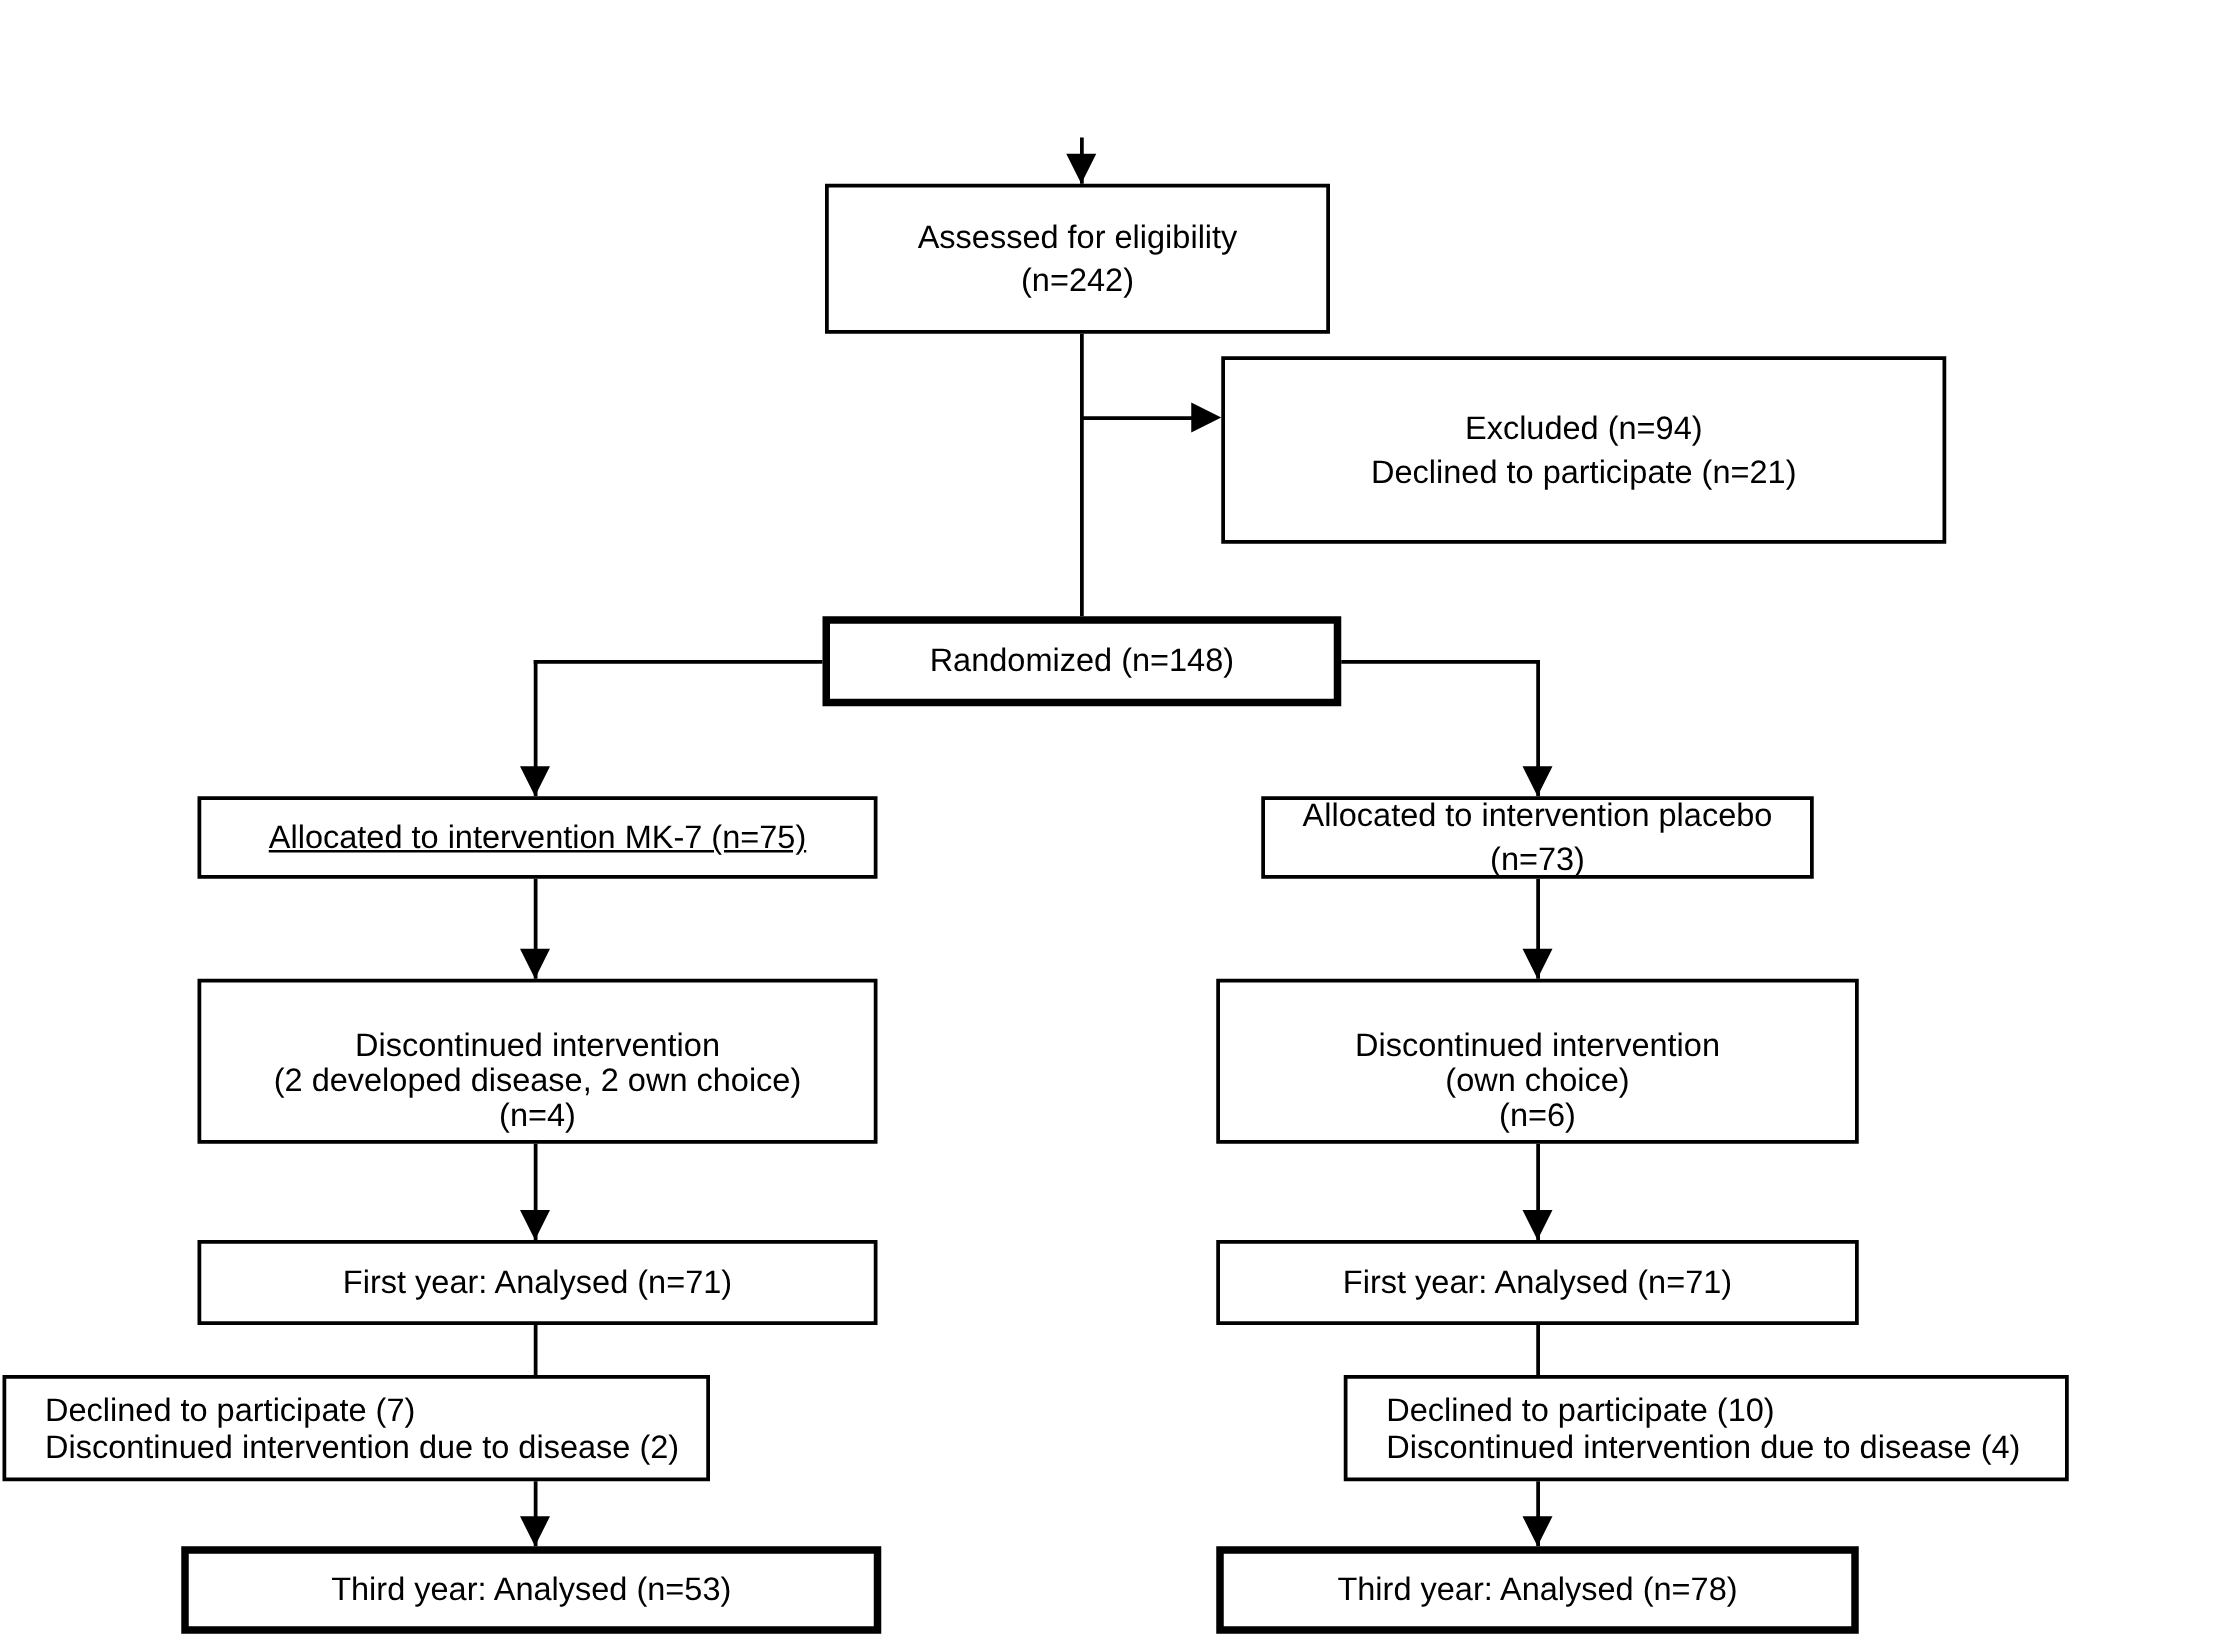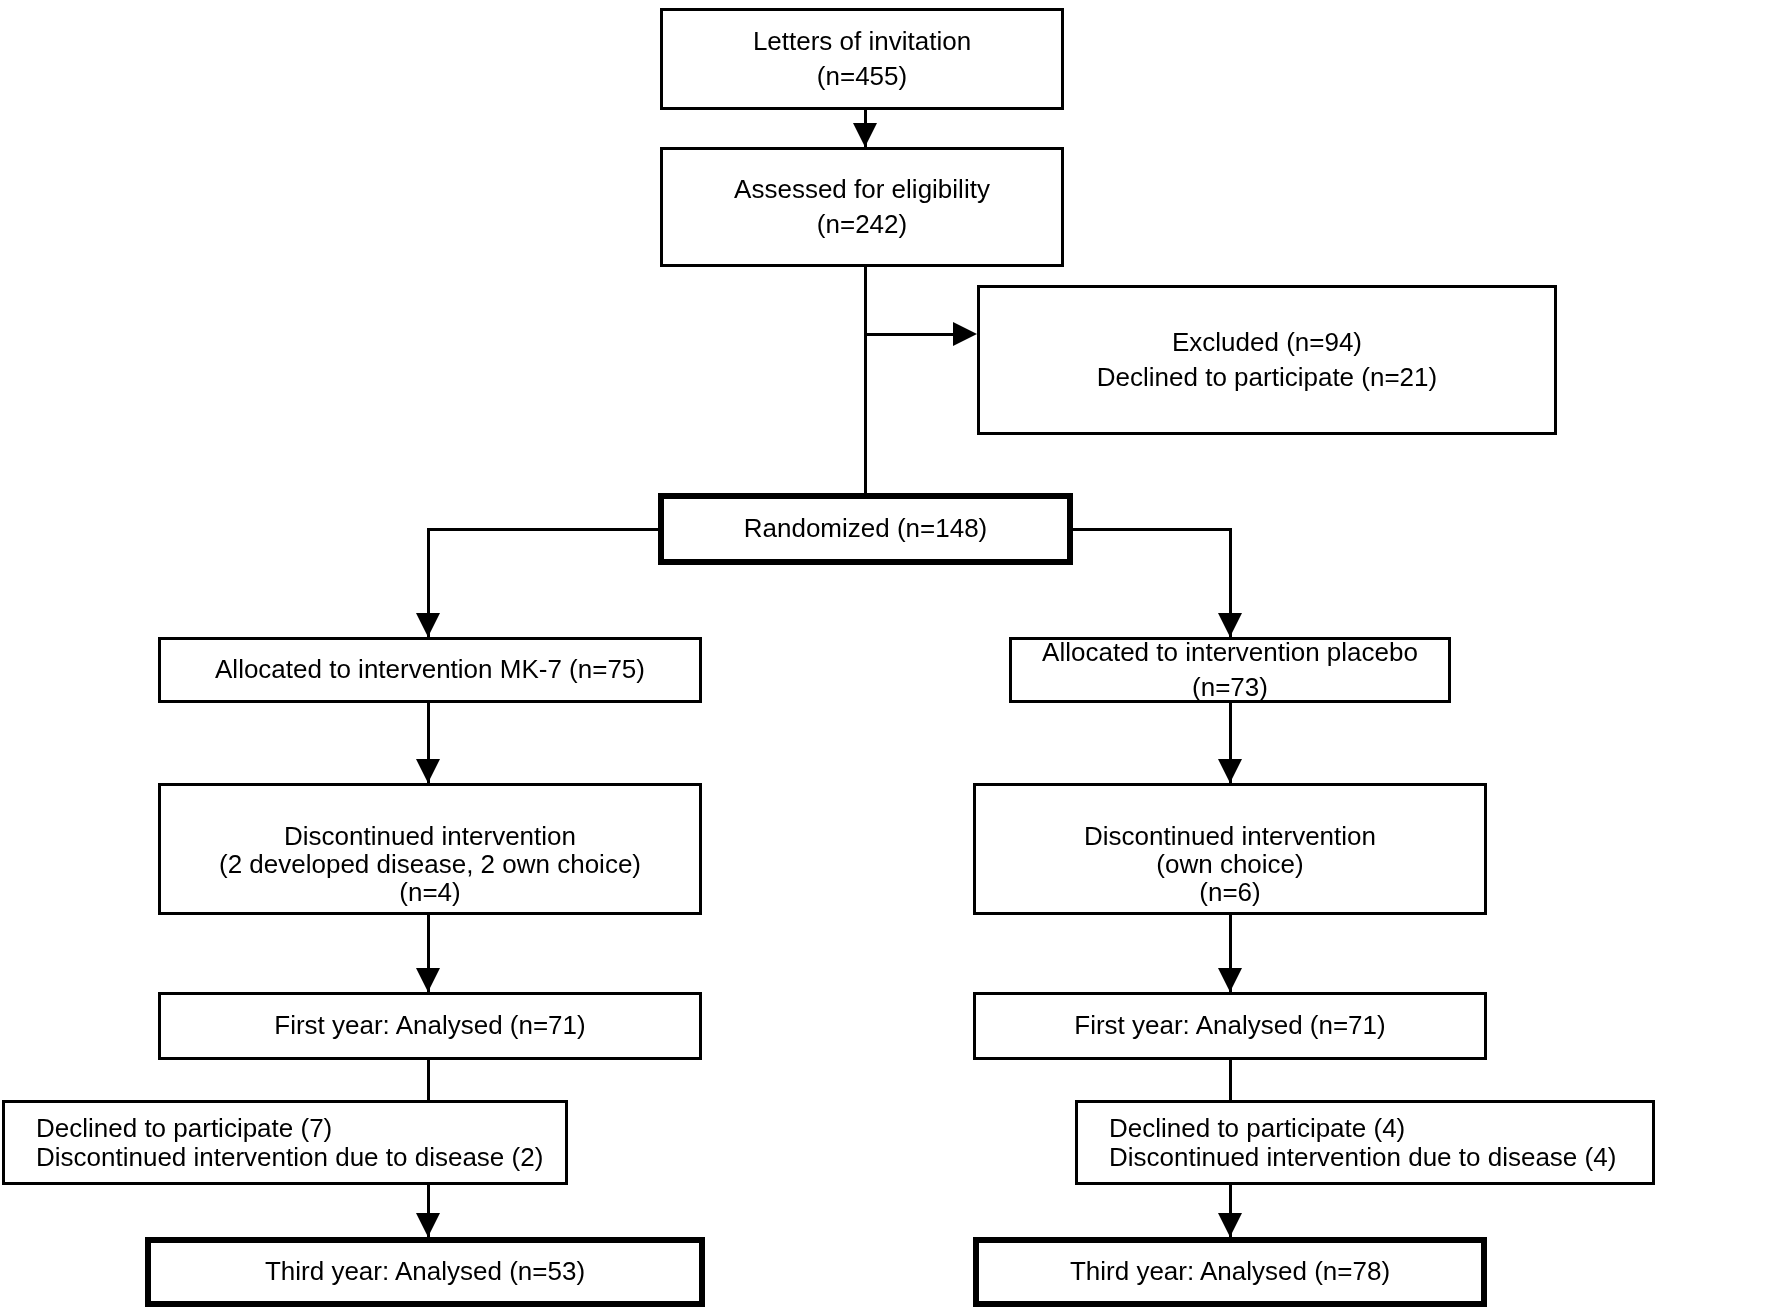--- a/index.html
+++ b/index.html
@@ -38,40 +38,36 @@
     border-top:12px solid transparent;
     border-bottom:12px solid transparent;
     border-left:24px solid #000;
   }
 </style>
 </head>
 <body>
 
 <div id="canvas">
 
-  <div class="box" style="left:660px; top:8px; width:404px; height:102px;">
-    <div>Letters of invitation</div>
-    <div>(n=455)</div>
-  </div>
 
   <div class="box" style="left:660px; top:147px; width:404px; height:120px;">
     <div>Assessed for eligibility</div>
     <div>(n=242)</div>
   </div>
 
   <div class="box" style="left:977px; top:285px; width:580px; height:150px;">
     <div>Excluded (n=94)</div>
     <div>Declined to participate (n=21)</div>
   </div>
 
   <div class="box thick" style="left:658px; top:493px; width:415px; height:72px;">
     <div>Randomized (n=148)</div>
   </div>
 
-  <div class="box" style="left:158px; top:637px; width:544px; height:66px;">
+  <div class="box" style="left:158px; top:637px; width:544px; height:66px;text-decoration:underline;">
     <div>Allocated to intervention MK-7 (n=75)</div>
   </div>
 
   <div class="box top-anchor" style="left:158px; top:783px; width:544px; height:132px;">
     <div>Discontinued intervention</div>
     <div>(2 developed disease, 2 own choice)</div>
     <div>(n=4)</div>
   </div>
 
   <div class="box" style="left:158px; top:992px; width:544px; height:68px;">
@@ -95,21 +91,21 @@
     <div>Discontinued intervention</div>
     <div>(own choice)</div>
     <div>(n=6)</div>
   </div>
 
   <div class="box" style="left:973px; top:992px; width:514px; height:68px;">
     <div>First year: Analysed (n=71)</div>
   </div>
 
   <div class="box left-text" style="left:1075px; top:1100px; width:580px; height:85px;">
-    <div>Declined to participate (4)</div>
+    <div>Declined to participate (10)</div>
     <div>Discontinued intervention due to disease (4)</div>
   </div>
 
   <div class="box thick" style="left:973px; top:1237px; width:514px; height:70px;">
     <div>Third year: Analysed (n=78)</div>
   </div>
 
   <div class="vline" style="left:864px; top:110px; width:3px; height:37px;"></div>
   <div class="ah-down" style="left:853px; top:123px;"></div>
 

